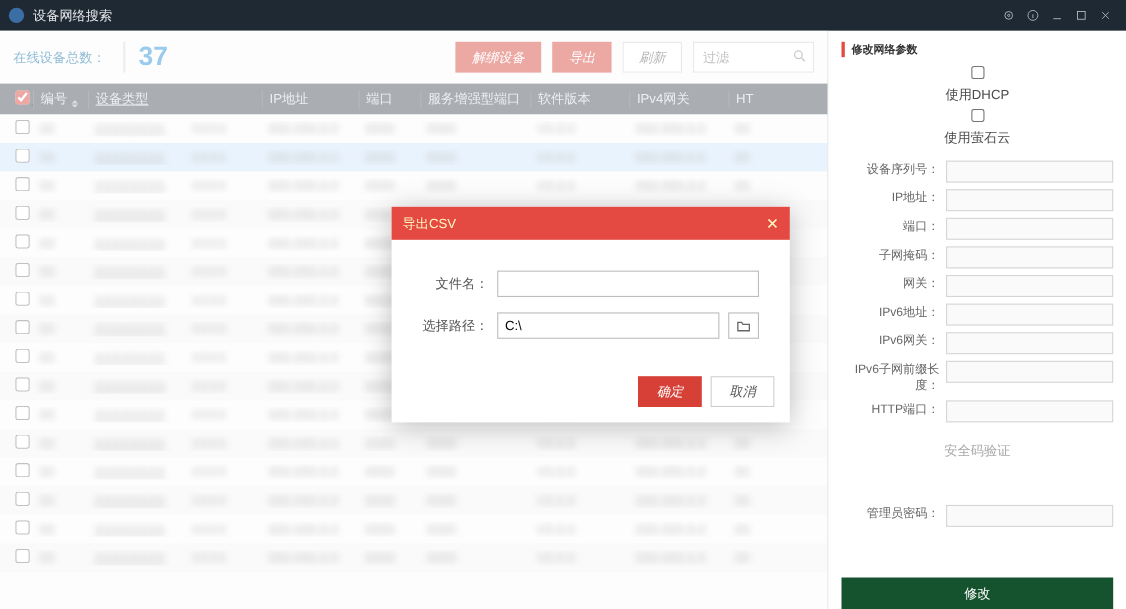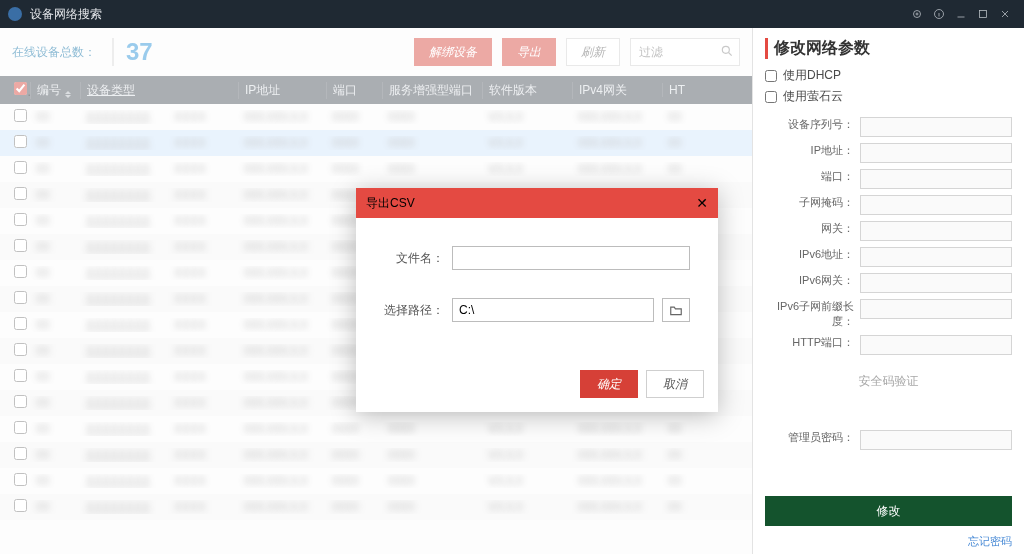--- a/index.html
+++ b/index.html
@@ -39,33 +39,33 @@
 .td { padding:0 6px; overflow:hidden; }
 .blur { color:transparent; text-shadow: 0 0 6px rgba(120,120,120,0.9); user-select:none;}
 
 .sort-icons { display:inline-flex; flex-direction:column; margin-left:4px; gap:0px;}
 .sort-icons span { width:0;height:0;border-left:3px solid transparent;border-right:3px solid transparent;}
 .sort-icons .up{border-bottom:3px solid #aeb4ba;}
 .sort-icons .dn{border-top:3px solid #aeb4ba; margin-top:1px;}
 
 .overlay { position:absolute; inset:0; background:rgba(255,255,255,0.55);}
 .dialog { position:absolute; left:356px; top:160px; width:362px; background:#fff; box-shadow:0 4px 24px rgba(0,0,0,0.25);}
-.dlg-head { height:30px; background:#e44a42; color:#000000; display:flex; align-items:center; padding:0 10px; font-size:12px;}
+.dlg-head { height:30px; background:#e44a42; color:#fef9c3; display:flex; align-items:center; padding:0 10px; font-size:12px;}
 .dlg-head .dspacer{flex:1;}
 .dlg-close { cursor:pointer; font-size:14px;}
 .dlg-body { padding:28px 28px 10px 28px; font-size:12px; color:#555;}
-.form-row { display:flex; align-items:center; margin-bottom:28px; gap:8px;justify-content:center;}
+.form-row { display:flex; align-items:center; margin-bottom:14px; gap:8px;justify-content:center;}
 .form-row label { width:60px; text-align:right;}
 .form-row input { flex:1; height:24px; border:1px solid #bcbcbc; padding:0 6px; font-size:12px;}
 .browse-btn { width:28px; height:24px; border:1px solid #bcbcbc; background:#fff; display:flex; align-items:center; justify-content:center; cursor:pointer;}
 .dlg-foot { display:flex; justify-content:flex-end; gap:8px; padding:10px 14px 14px;}
 .dlg-foot .btn { width:58px;}
 
-.side .panel-title { font-size:16px; font-weight:600; color:#333; border-left:3px solid #e44a42; padding-left:6px; margin-bottom:8px;}
-.side .chk-row { display:flex; align-items:center; gap:6px; margin-bottom:4px;}
+.side .panel-title { font-size:10px; font-weight:600; color:#333; border-left:3px solid #e44a42; padding-left:6px; margin-bottom:8px;}
+.side .chk-row { display:flex; align-items:center; gap:6px; margin-bottom:4px;flex-direction:column;}
 .side .chk-row input { width:12px; height:12px;}
 .side .fgroup { margin-top:12px;}
 .side .frow { display:flex; align-items:flex-start; margin-bottom:6px;}
 .side .frow label { width:108px; text-align:right; font-size:11px; color:#666; padding-right:6px;}
 .side .frow input { flex:1; height:20px; border:1px solid #d5d5d5; font-size:11px; padding:0 4px; background:#fafafa;}
 .side .sec-title { text-align:center; color:#a8a8a8; font-size:12px; margin:18px 0 40px;}
 .side .modify-btn { width:100%; height:30px; background:#14532d; color:#fff; border:none; font-size:12px; cursor:pointer;}
 .side .forgot { text-align:right; font-size:11px; color:#4a8bd6; margin-top:8px; cursor:pointer;}
 
 .col-chk{width:22px;} .col-idx{width:50px;} .col-type{width:88px;text-decoration:underline;} .col-blank{width:70px;} .col-ip{width:88px;} .col-port{width:56px;} .col-enh{width:100px;} .col-ver{width:90px;} .col-gw{width:90px;} .col-http{width:40px;}

